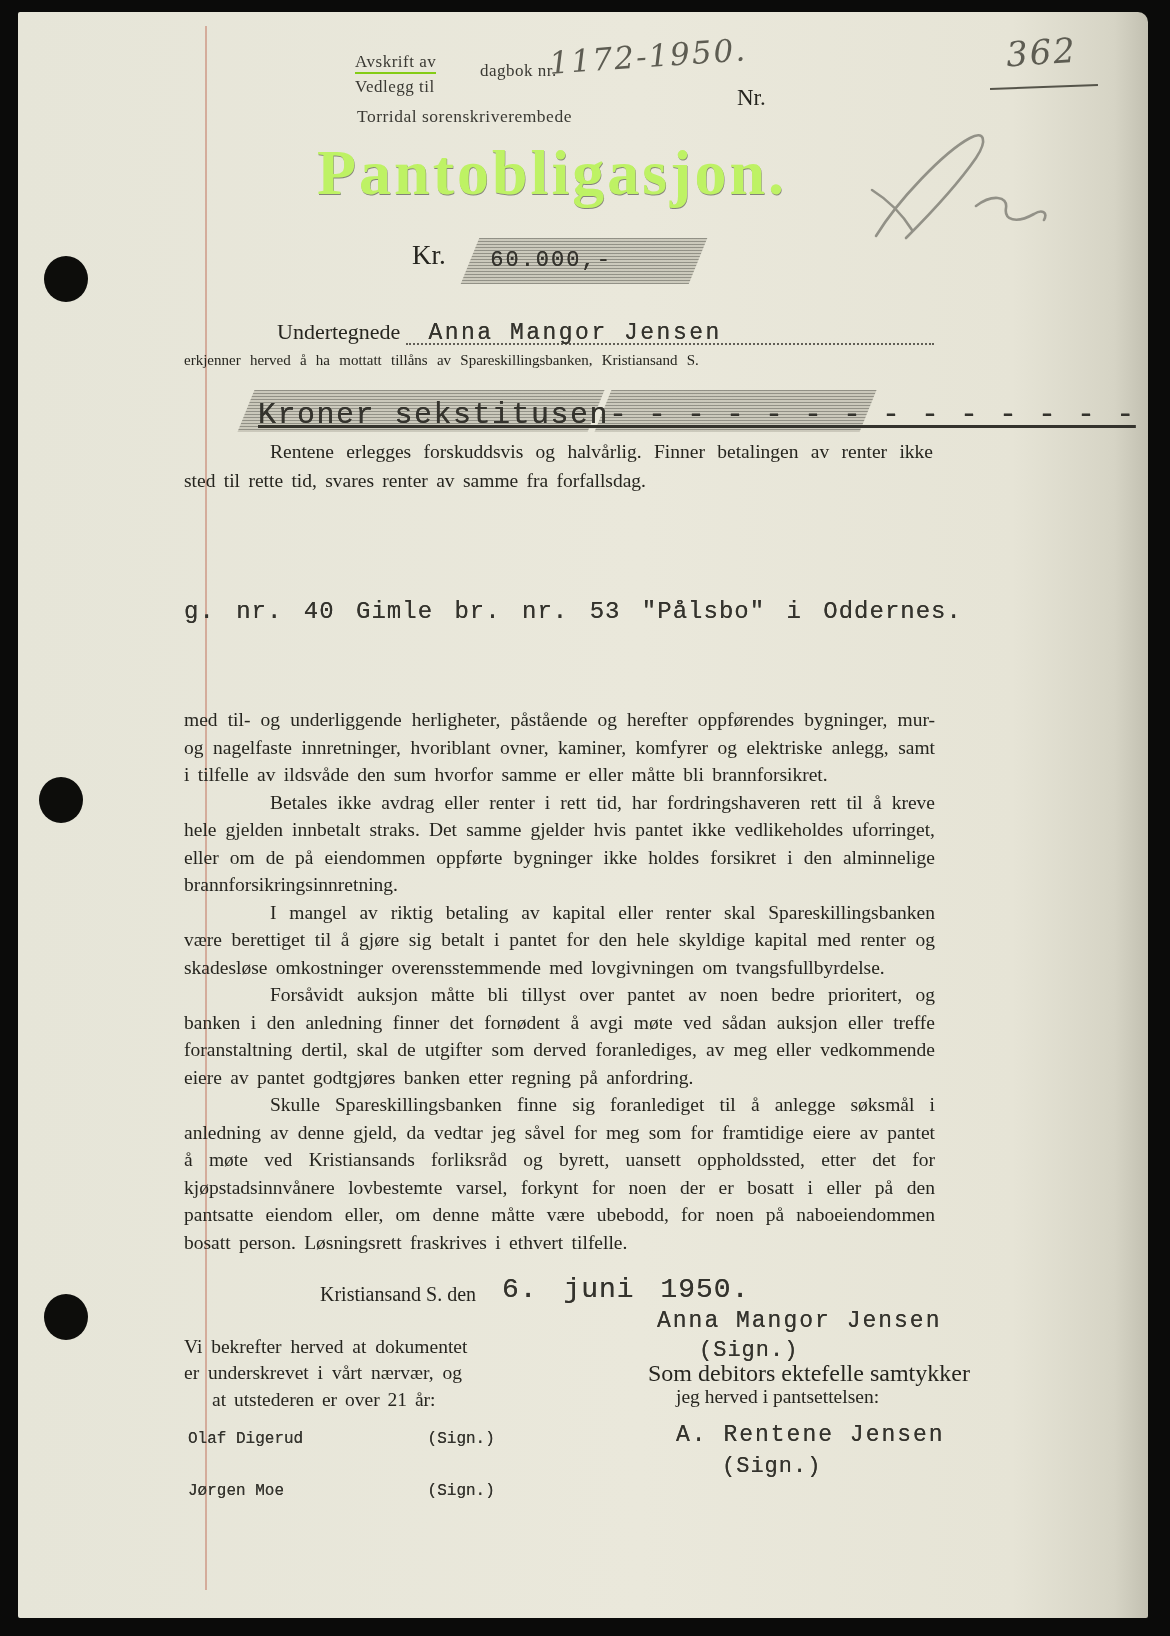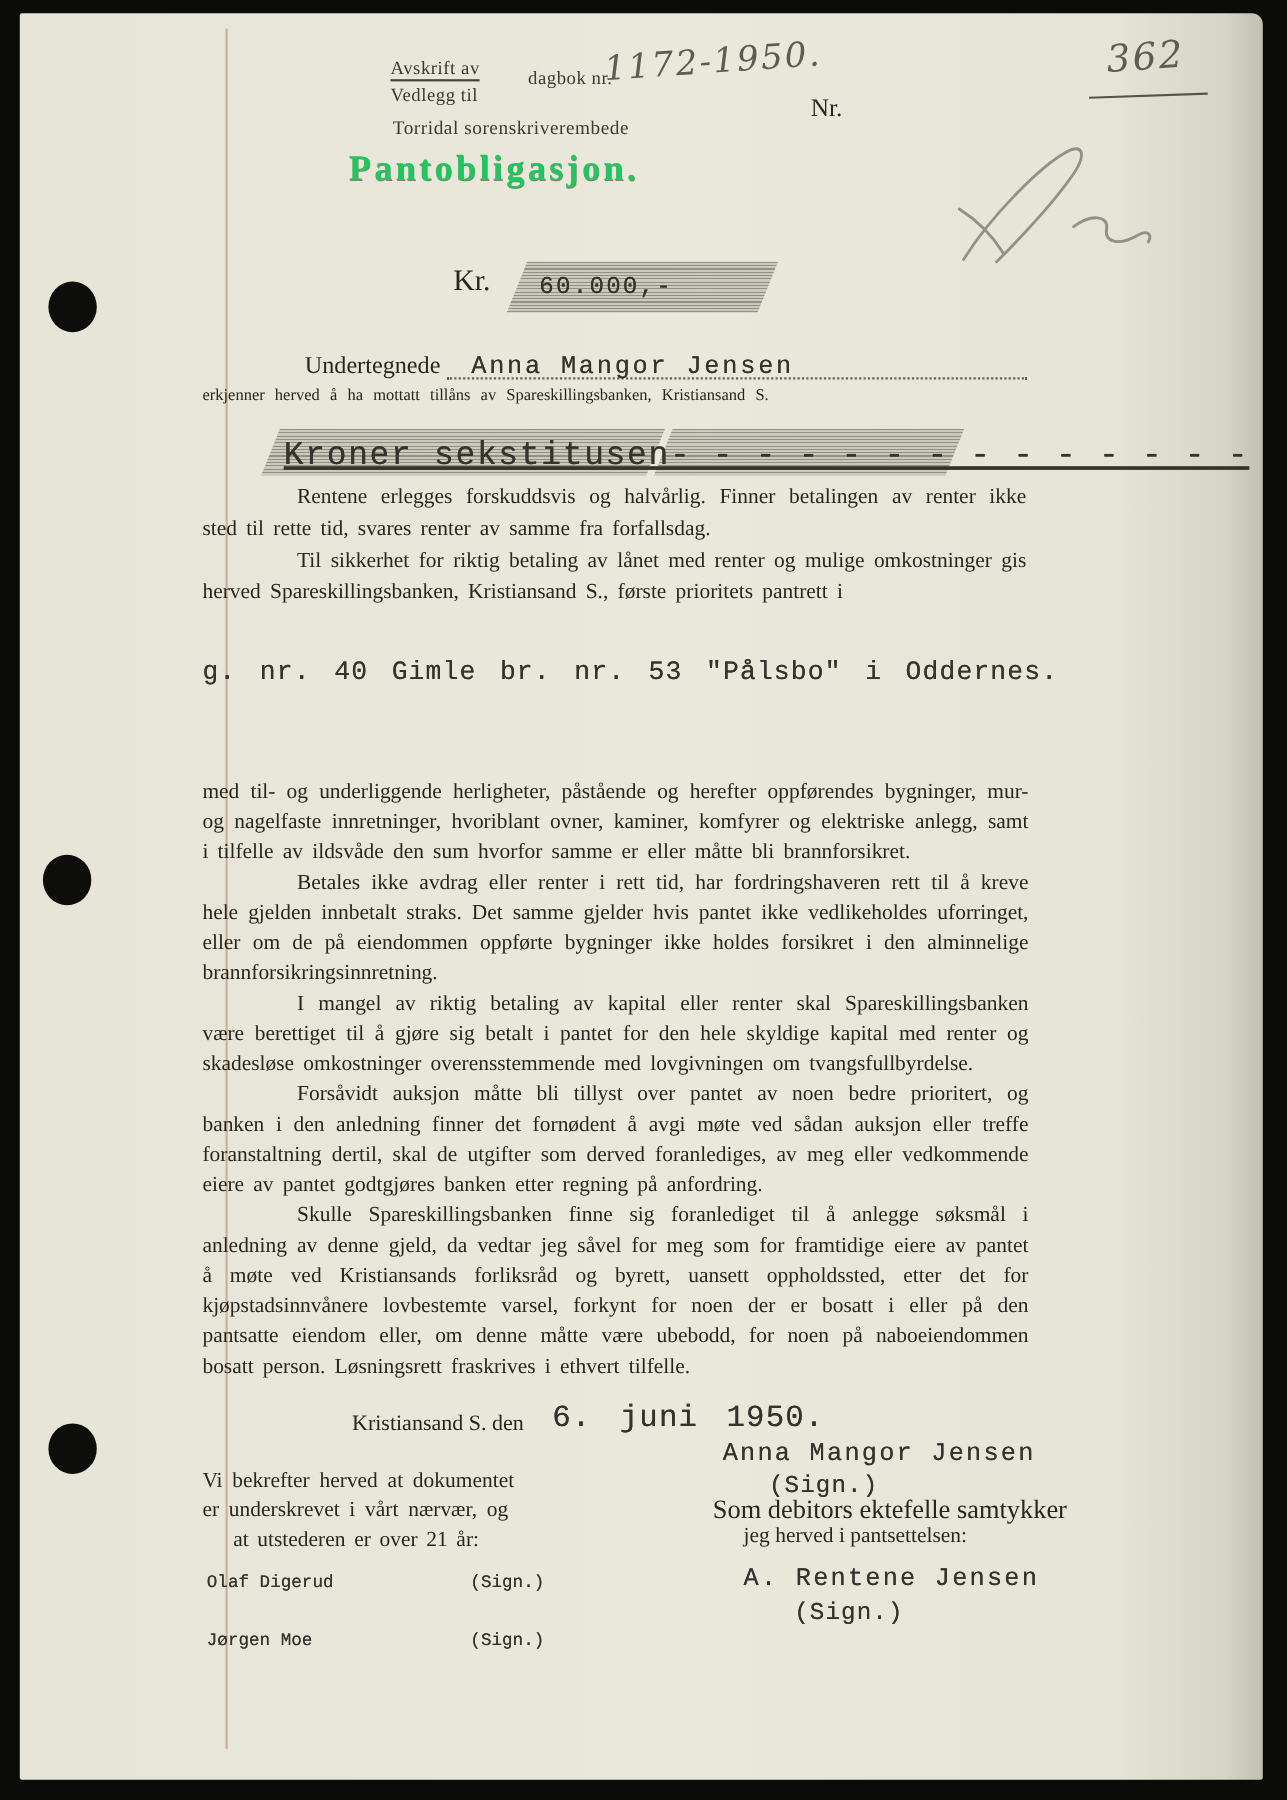--- a/index.html
+++ b/index.html
@@ -19,23 +19,23 @@
   .abs{position:absolute;}
   .serif{font-family:"Liberation Serif", serif;}
   .typed{
     font-family:"Liberation Mono","DejaVu Sans Mono",monospace;
     color:#34332d;text-shadow:0 0 .6px rgba(45,44,38,.85);
   }
   .hand{
     font-family:"DejaVu Serif", serif;font-style:italic;color:#5d5c52;
   }
   .stamp{color:#3a3933;letter-spacing:.5px;font-size:17px;}
-  .stamp-underlined{border-bottom:2px solid #404040;padding-bottom:1px;}
+  .stamp-underlined{border-bottom:2px solid #84cc16;padding-bottom:1px;}
   .doc-title{
-    font-size:33px;font-weight:700;letter-spacing:3px;color:#22c55e;
+    font-size:64px;font-weight:700;letter-spacing:3px;color:#bef264;
     text-shadow:.5px .5px 0 rgba(30,29,26,.5);
     font-family:Liberation Serif, serif;
   }
   .hatch{
     background-color:rgba(158,156,143,.38);
     background-image:repeating-linear-gradient(to bottom,rgba(88,88,80,.5) 0px,rgba(88,88,80,.5) 1px,rgba(200,198,184,.28) 1px,rgba(200,198,184,.28) 3px);
     transform:skewX(-22deg);
   }
   .band-text{font-size:30px;letter-spacing:1.5px;white-space:nowrap;text-decoration:underline;}
   .body-flow p{margin:0;text-align:justify;font-size:19.5px;line-height:29px;word-spacing:3.5px;}
@@ -98,21 +98,20 @@
 </div>
 
 <div class="abs serif" style="left:184px;top:352px;width:748px;font-size:15px;word-spacing:5.5px;">erkjenner herved å ha mottatt tillåns av Spareskillingsbanken, Kristiansand S.</div>
 
 <div class="abs hatch" style="left:246px;top:390px;width:350px;height:42px;"></div>
 <div class="abs hatch" style="left:603px;top:390px;width:265px;height:42px;"></div>
 <div class="abs typed band-text" style="left:258px;top:398px;">Kroner sekstitusen- - - - - - - - - - - - - -</div>
 
 <div class="abs body-flow" style="left:184px;top:437px;width:749px;">
   <p class="ind">Rentene erlegges forskuddsvis og halvårlig. Finner betalingen av renter ikke sted til rette tid, svares renter av samme fra forfallsdag.</p>
-  <p class="ind">Til sikkerhet for riktig betaling av lånet med renter og mulige omkostninger gis herved Spareskillingsbanken, Kristiansand S., første prioritets pantrett i</p>
 </div>
 
 <div class="abs typed" style="left:184px;top:598px;font-size:24px;letter-spacing:1px;word-spacing:6px;white-space:nowrap;">g. nr. 40 Gimle br. nr. 53 "Pålsbo" i Oddernes.</div>
 
 <div class="abs body-flow tight" style="left:184px;top:706px;width:751px;">
   <p>med til- og underliggende herligheter, påstående og herefter oppførendes bygninger, mur- og nagelfaste innretninger, hvoriblant ovner, kaminer, komfyrer og elektriske anlegg, samt i tilfelle av ildsvåde den sum hvorfor samme er eller måtte bli brannforsikret.</p>
   <p class="ind">Betales ikke avdrag eller renter i rett tid, har fordringshaveren rett til å kreve hele gjelden innbetalt straks.  Det samme gjelder hvis pantet ikke vedlikeholdes uforringet, eller om de på eiendommen oppførte bygninger ikke holdes forsikret i den alminnelige brannforsikringsinnretning.</p>
   <p class="ind">I mangel av riktig betaling av kapital eller renter skal Spareskillingsbanken være berettiget til å gjøre sig betalt i pantet for den hele skyldige kapital med renter og skadesløse omkostninger overensstemmende med lovgivningen om tvangsfullbyrdelse.</p>
   <p class="ind">Forsåvidt auksjon måtte bli tillyst over pantet av noen bedre prioritert, og banken i den anledning finner det fornødent å avgi møte ved sådan auksjon eller treffe foranstaltning dertil, skal de utgifter som derved foranlediges, av meg eller vedkommende eiere av pantet godtgjøres banken etter regning på anfordring.</p>
   <p class="ind">Skulle Spareskillingsbanken finne sig foranlediget til å anlegge søksmål i anledning av denne gjeld, da vedtar jeg såvel for meg som for framtidige eiere av pantet å møte ved Kristiansands forliksråd og byrett, uansett oppholdssted, etter det for kjøpstadsinnvånere lovbestemte varsel, forkynt for noen der er bosatt i eller på den pantsatte eiendom eller, om denne måtte være ubebodd, for noen på naboeiendommen bosatt person.  Løsningsrett fraskrives i ethvert tilfelle.</p>

